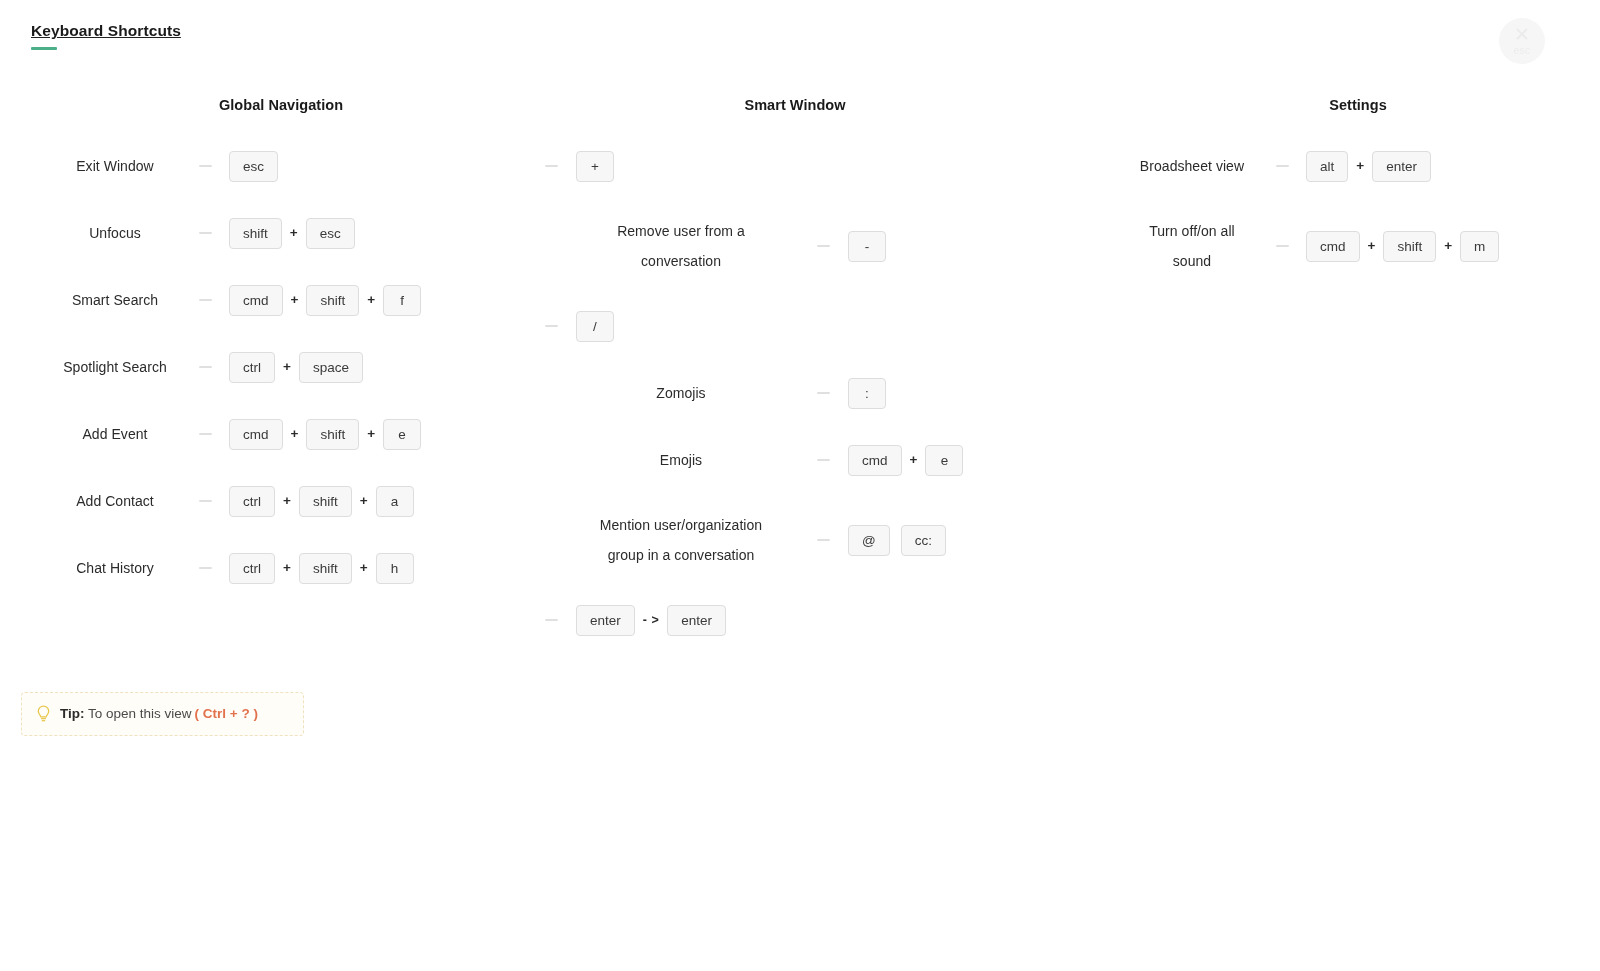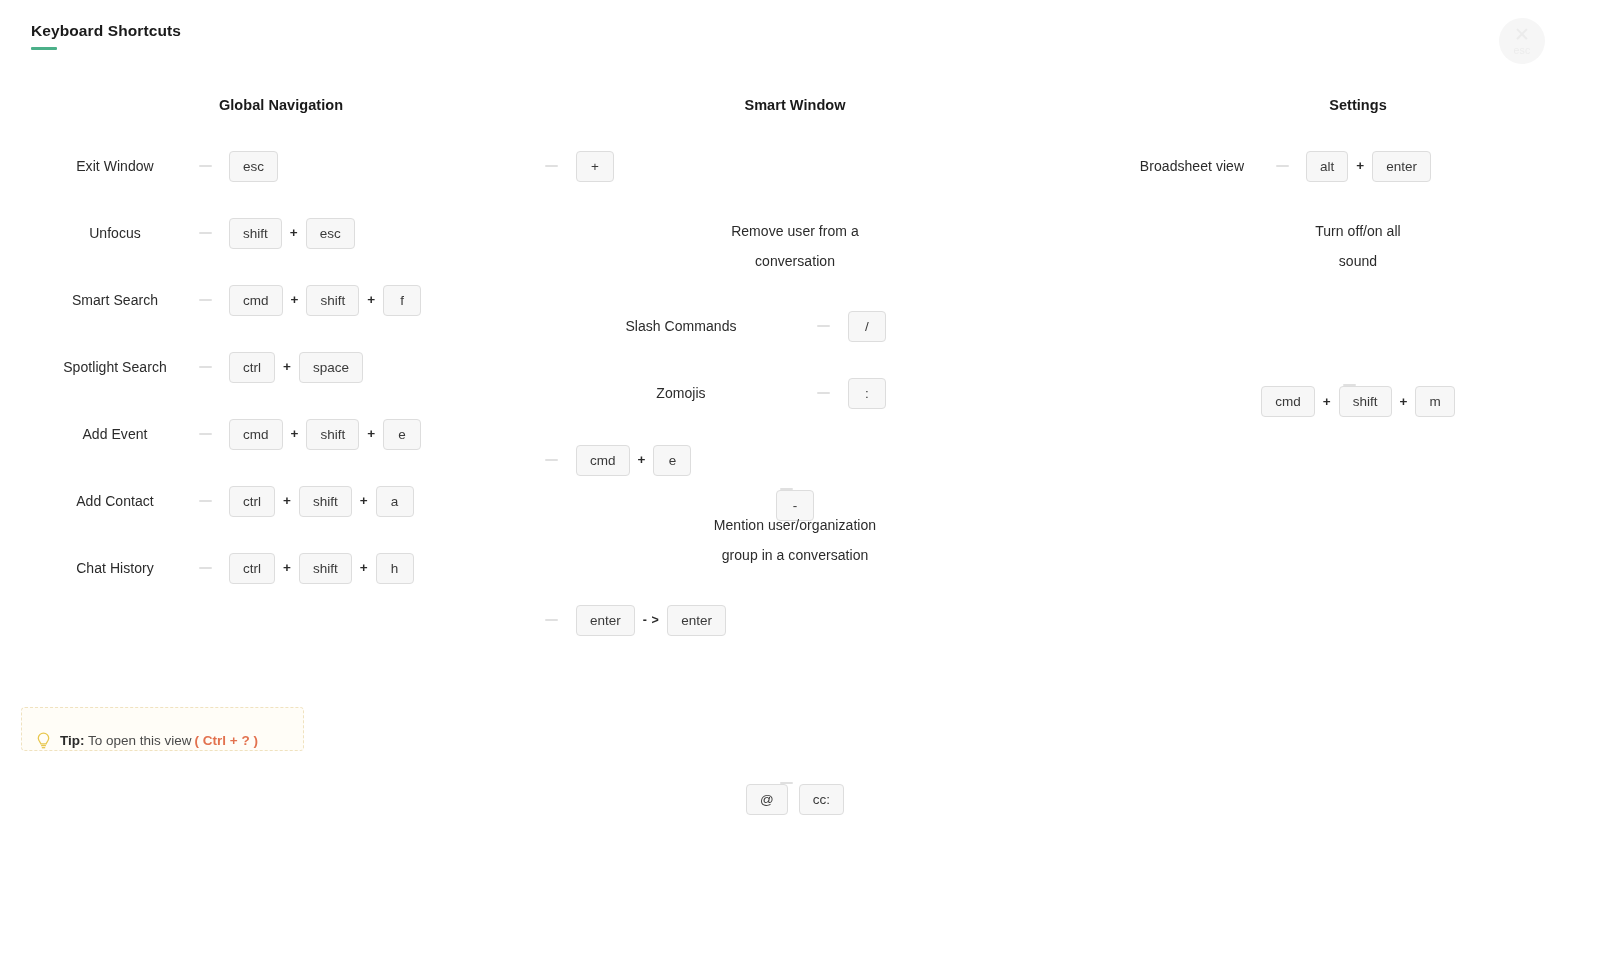--- a/index.html
+++ b/index.html
@@ -15,20 +15,21 @@
     position: relative;
     overflow: hidden;
     -webkit-font-smoothing: antialiased;
   }
 
   
   #page-title-wrap {
     position: absolute;
     left: 31px;
     top: 21px;
+    text-decoration: underline;
   }
   #page-title {
     font-size: 15.5px;
     font-weight: bold;
     letter-spacing: .1px;
     color: #1a1a1a;
     line-height: 20px;
     white-space: nowrap;
   }
   #title-underline {
@@ -157,36 +158,36 @@
     color: #2b2b2b;
     margin: 0 8px;
     line-height: 1;
     letter-spacing: .5px;
   }
   .gap {
     width: 11px;
   }
 
   
-  .row.two-line { height: 60px; flex-direction: column; }
+  .row.two-line { height: 60px; }
   .row.two-line .row-label { line-height: 30px; }
 
   
   #tip-box {
     position: absolute;
     left: 21px;
-    top: 707px;
+    top: 692px;
     width: 283px;
     height: 44px;
     box-sizing: border-box;
     border: 1px dashed #f0e2bf;
     border-radius: 4px;
     background: #fffdf7;
     display: flex;
-    align-items: flex-end;
+    align-items: center;
     padding: 0 14px;
   }
   #bulb-icon {
     flex: 0 0 auto;
     margin-right: 9px;
     display: flex;
     align-items: center;
   }
   #tip-text {
     font-size: 13.5px;
@@ -303,34 +304,34 @@
           </div>
         </div>
         <div class="row two-line">
           <div class="row-label">Remove user from a<br>conversation</div>
           <span class="dash"></span>
           <div class="keys">
             <span class="key">-</span>
           </div>
         </div>
         <div class="row">
-          <div class="row-label">Slash Commands</div>
           <span class="dash"></span>
           <div class="keys">
             <span class="key">/</span>
           </div>
         </div>
         <div class="row">
           <div class="row-label">Zomojis</div>
           <span class="dash"></span>
           <div class="keys">
             <span class="key">:</span>
           </div>
         </div>
         <div class="row">
+          <div class="row-label">Emojis</div>
           <span class="dash"></span>
           <div class="keys">
             <span class="key">cmd</span>
             <span class="plus">+</span>
             <span class="key">e</span>
           </div>
         </div>
         <div class="row two-line">
           <div class="row-label">Mention user/organization<br>group in a conversation</div>
           <span class="dash"></span>

